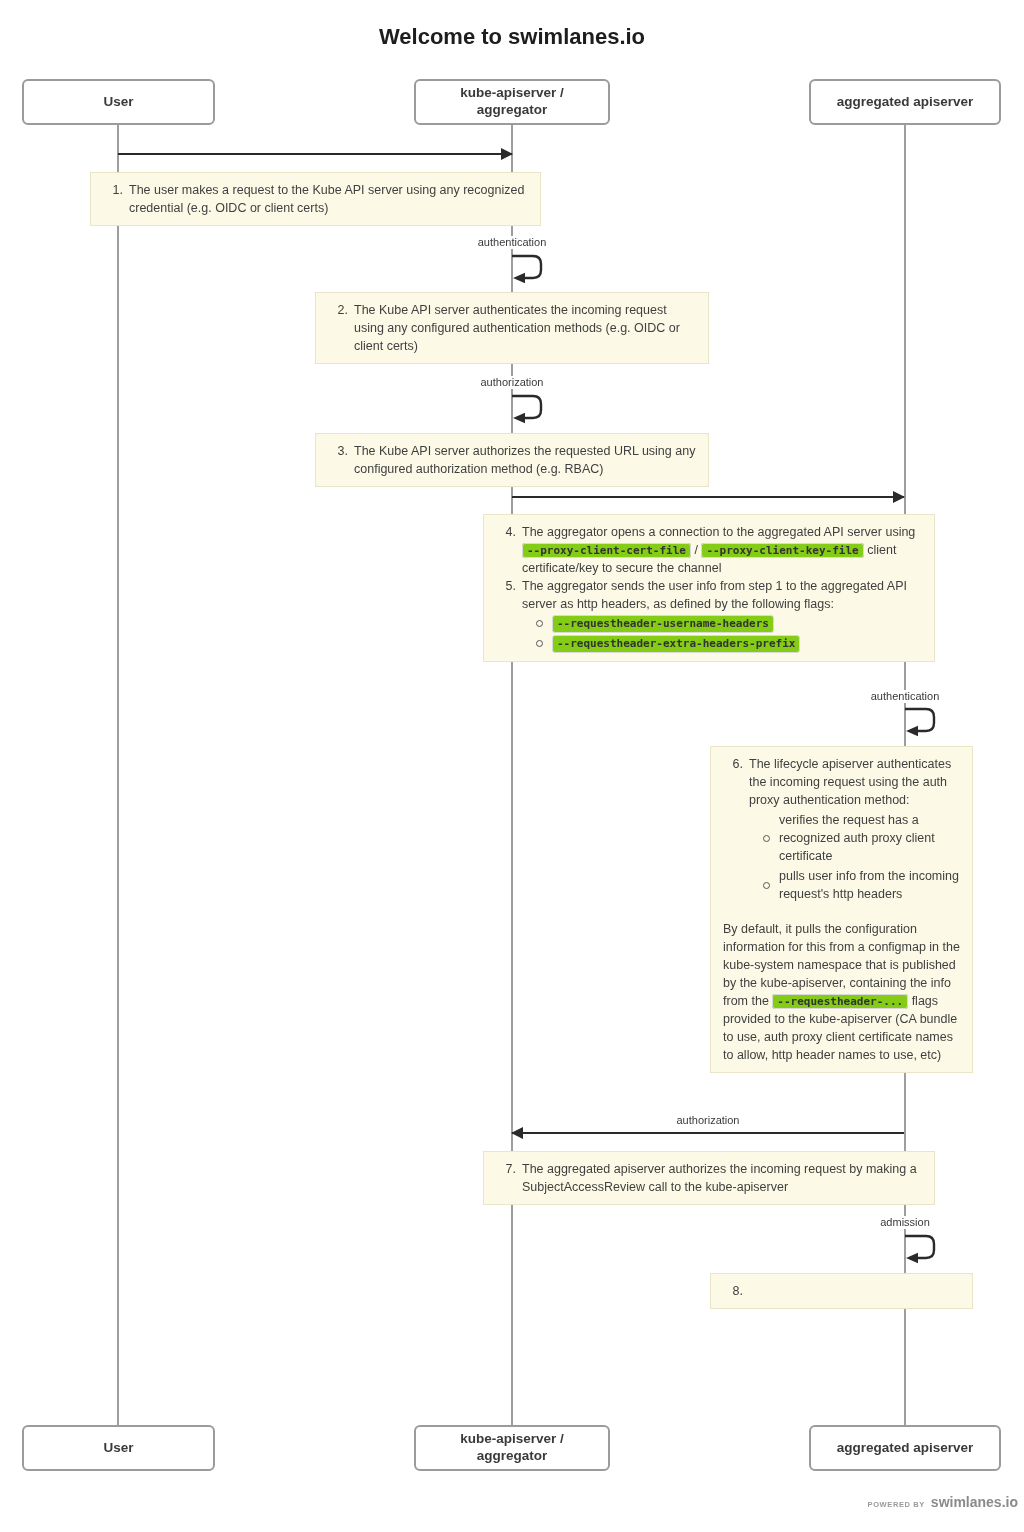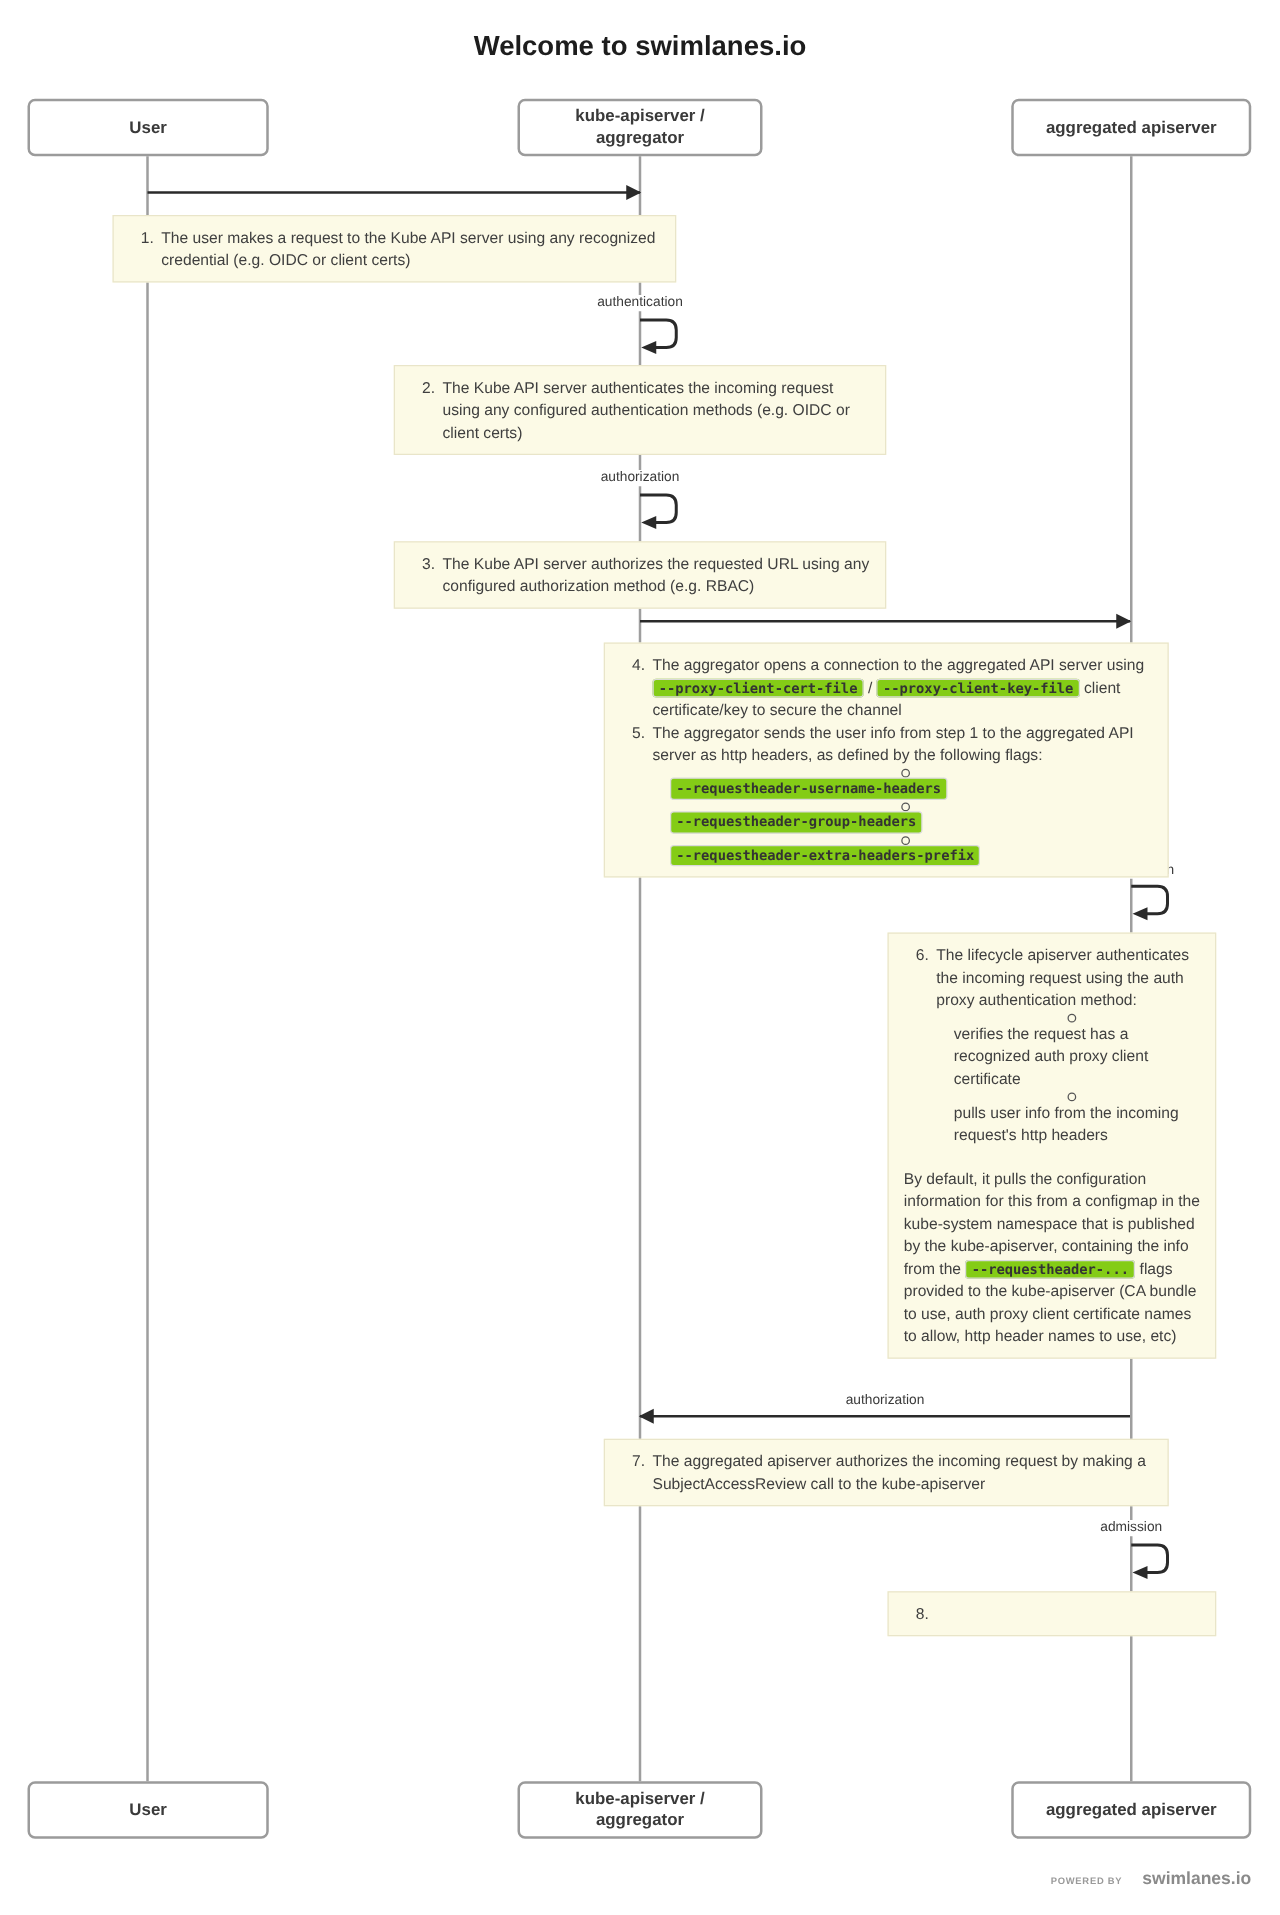--- a/index.html
+++ b/index.html
@@ -26,29 +26,29 @@
   .loop{position:absolute;z-index:2;}
 
   .msg-label{position:absolute;width:140px;text-align:center;font-size:11px;
              color:#3a3a3a;background:#fff;z-index:3;line-height:1.2;}
 
   .note{position:absolute;box-sizing:border-box;background:#fcfae6;border:1px solid #e9e5c9;
         padding:8px 12px;font-size:12.5px;line-height:1.44;color:#3f3f3f;z-index:3;}
   .li{display:flex;align-items:flex-start;}
   .num{flex:0 0 auto;width:20px;text-align:right;padding-right:6px;}
   .li-body{flex:1 1 auto;min-width:0;}
-  .sub{display:flex;align-items:baseline;margin-left:14px;margin-top:2px;flex-direction:column;}
+  .sub{display:flex;align-items:baseline;margin-left:14px;margin-top:2px;}
   .bullet-icon{flex:0 0 auto;width:5px;height:5px;border:1px solid #555;border-radius:50%;
                margin-right:9px;align-self:center;}
   .chip{font-family:"DejaVu Sans Mono",monospace;font-size:11px;font-weight:bold;color:#333;
         background:#84cc16;border:1px solid #dadada;border-radius:3px;padding:0 4px;
         white-space:nowrap;}
   .para{margin-top:17px;}
 
-  .footer{position:absolute;top:1494px;right:23px;display:flex;align-items:baseline;gap:16px;z-index:3;}
+  .footer{position:absolute;top:1494px;right:6px;display:flex;align-items:baseline;gap:6px;z-index:3;}
   .powered{font-size:7.5px;font-weight:bold;letter-spacing:.6px;color:#9a9a9a;}
   .brand{font-size:14px;font-weight:600;color:#8a8a8a;}
 </style>
 </head>
 <body>
 
 <div class="stage">
 
   <h1 class="title">Welcome to swimlanes.io</h1>
 
@@ -129,24 +129,20 @@
     <div class="li">
       <span class="num">5.</span>
       <span class="li-body">
         <span>The aggregator sends the user info from step 1 to the aggregated API server as http headers, as defined by the following flags:</span>
         <span class="sub">
             <span class="bullet-icon"></span>
             <code class="chip">--requestheader-username-headers</code>
           </span>
         <span class="sub">
             <span class="bullet-icon"></span>
-            <code class="chip">--requestheader-group-headers</code>
-          </span>
-        <span class="sub">
-            <span class="bullet-icon"></span>
             <code class="chip">--requestheader-extra-headers-prefix</code>
           </span>
       </span>
     </div>
   </div>
 
   <div class="note" style="left:710px;top:746px;width:263px;">
     <div class="li">
       <span class="num">6.</span>
       <span class="li-body">

